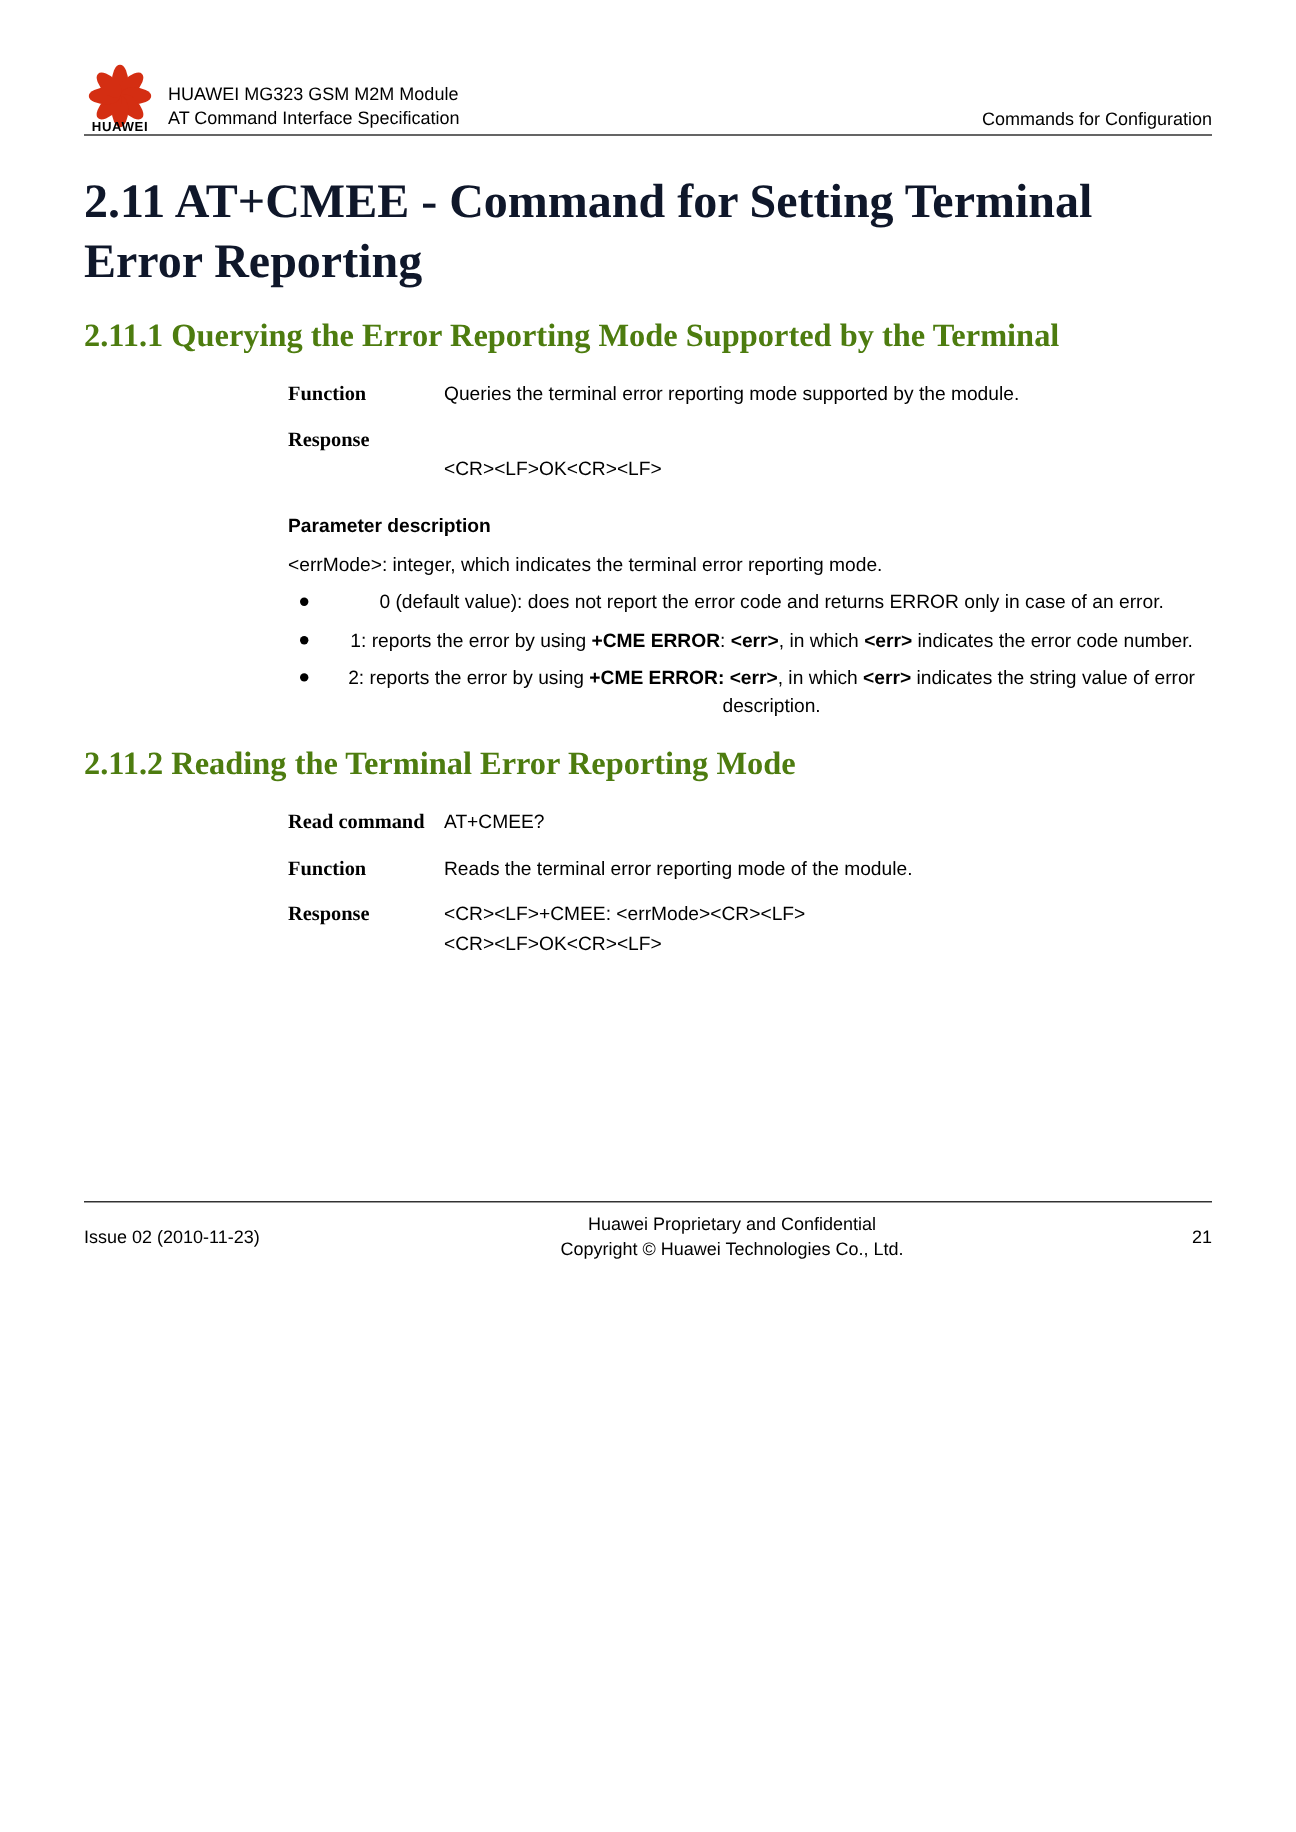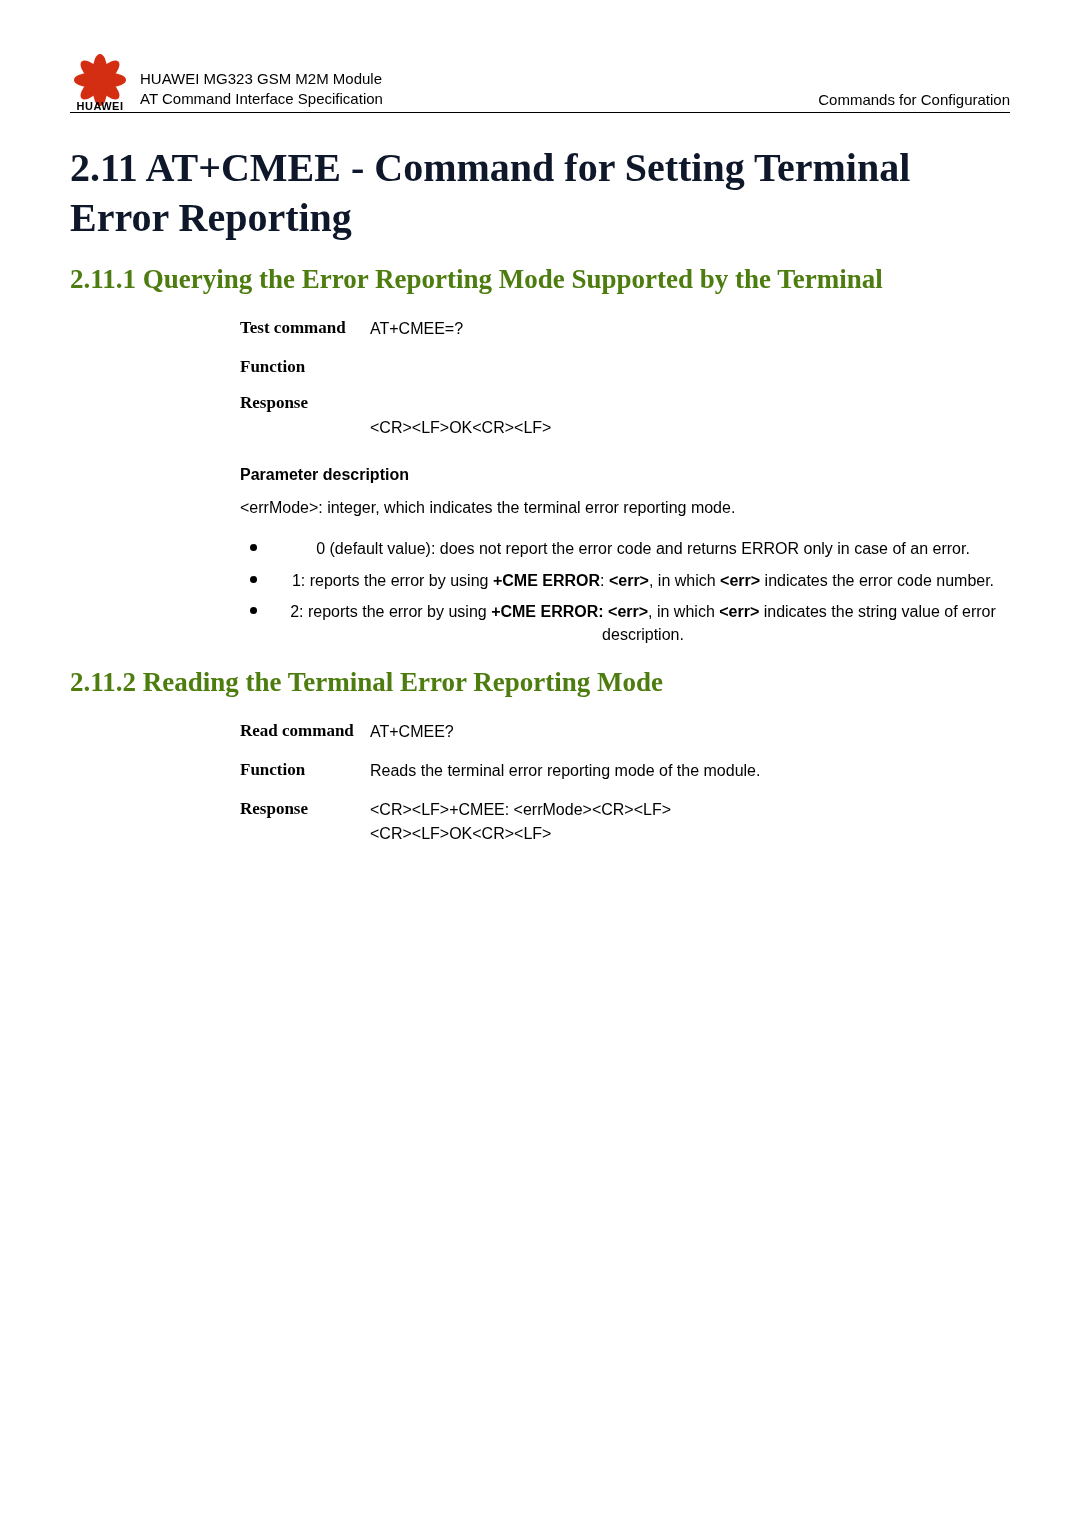--- a/index.html
+++ b/index.html
@@ -103,21 +103,21 @@
   }
   .param-heading {
     font-weight: bold;
     font-size: 16px;
     margin-bottom: 12px;
     margin-top: 25px;
   }
   .para {
     font-size: 16px;
     line-height: 1.45;
-    margin-bottom: 18px;
+    margin-bottom: 8px;
   }
   ul.bullets {
     list-style: none;
     padding-left: 0;
     margin: 8px 0 20px 0;
     text-align: center;
   }
   ul.bullets li {
     position: relative;
     padding-left: 36px;
@@ -179,25 +179,22 @@
     </div>
     <div class="header-right">Commands for Configuration</div>
   </div>
 
   <div class="h1">2.11 AT+CMEE - Command for Setting Terminal Error Reporting</div>
 
   <div class="h2">2.11.1 Querying the Error Reporting Mode Supported by the Terminal</div>
 
   <div class="def-table">
     <div class="def-row">
-      <div class="def-label">Test command</div>
-      <div class="def-value">AT+CMEE=?</div>
-    </div>
-    <div class="def-row">
       <div class="def-label">Function</div>
+      <div class="def-value">Queries the terminal error reporting mode supported by the module.</div>
     </div>
     <div class="def-row">
       <div class="def-label">Response</div>
       <div class="def-value">
         <br>
         <span> &lt;CR&gt;&lt;LF&gt;OK&lt;CR&gt;&lt;LF&gt;</span>
       </div>
     </div>
   </div>
 
@@ -228,14 +225,22 @@
     </div>
     <div class="def-row">
       <div class="def-label">Response</div>
       <div class="def-value">
         <span>&lt;CR&gt;&lt;LF&gt;+CMEE: &lt;errMode&gt;&lt;CR&gt;&lt;LF&gt;</span><br>
         <span> &lt;CR&gt;&lt;LF&gt;OK&lt;CR&gt;&lt;LF&gt;</span>
       </div>
     </div>
   </div>
 
+  <div class="footer">
+    <div class="footer-left">Issue 02 (2010-11-23)</div>
+    <div class="footer-center">
+      <span>Huawei Proprietary and Confidential</span><br>
+      <span>Copyright © Huawei Technologies Co., Ltd.</span>
+    </div>
+    <div class="footer-right">21</div>
+  </div>
 
 </div>
 
 </body></html>

